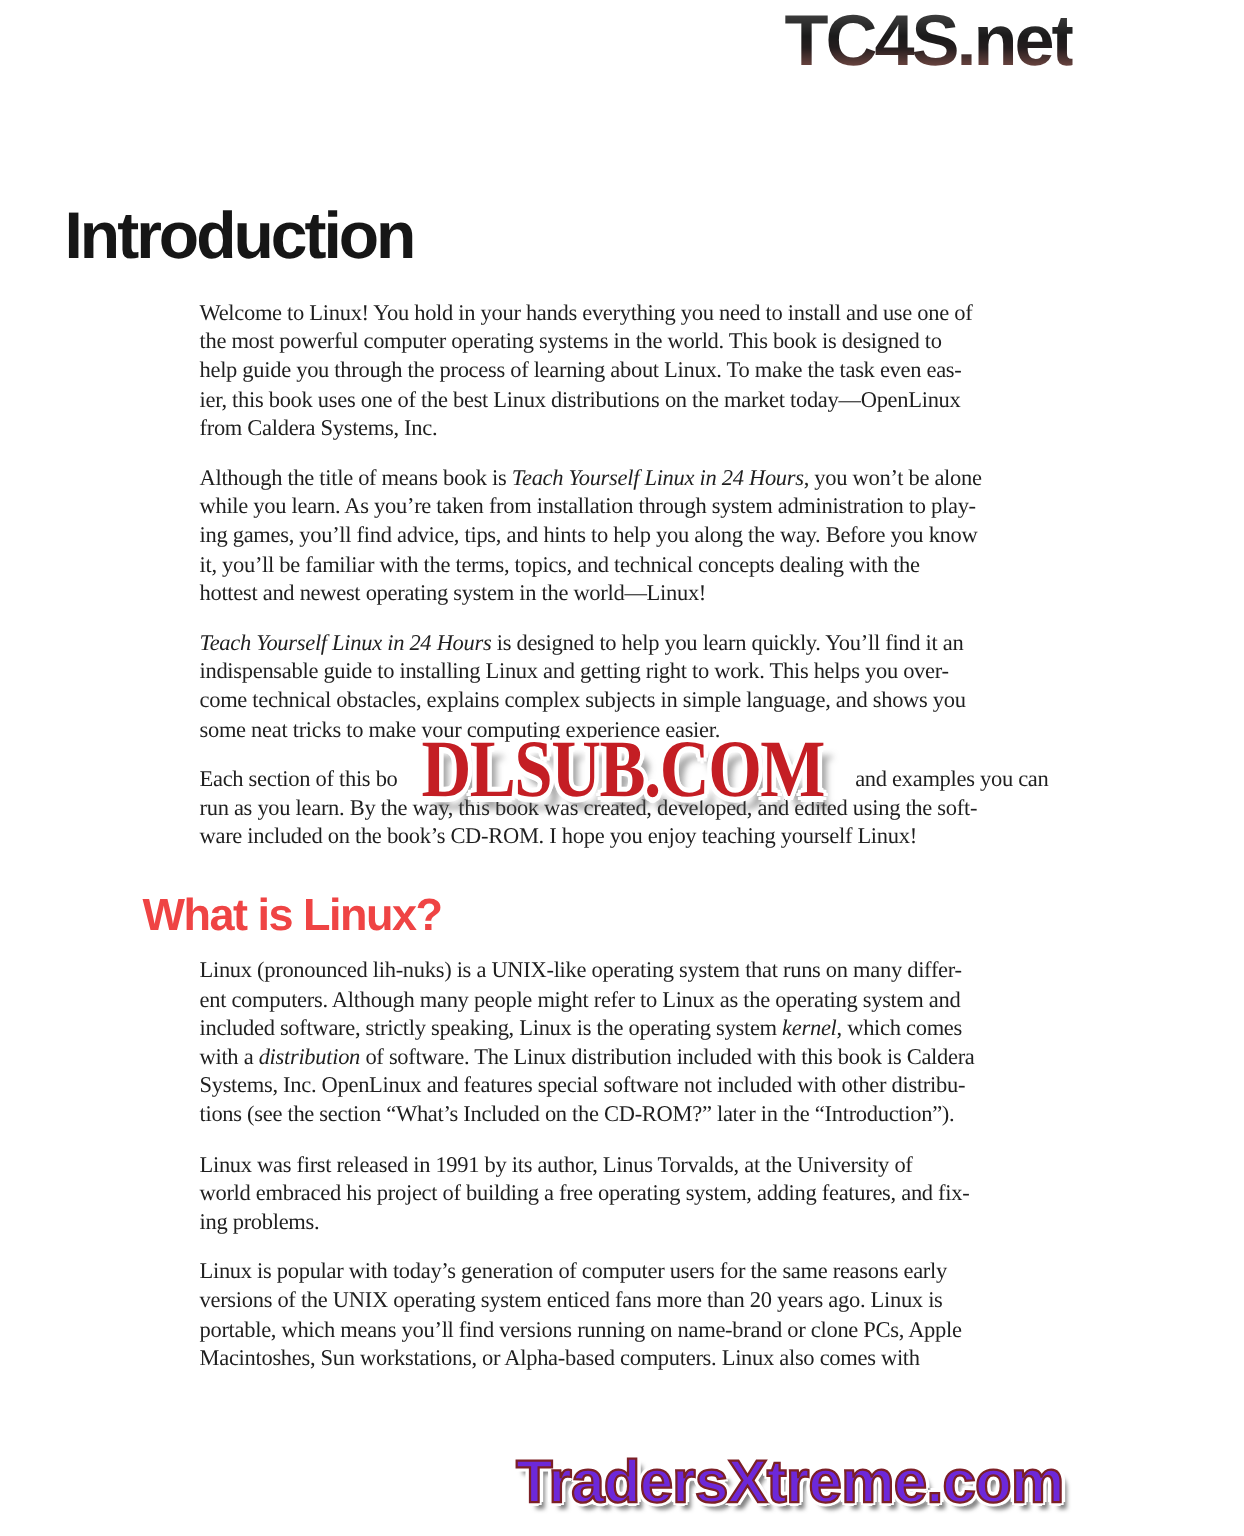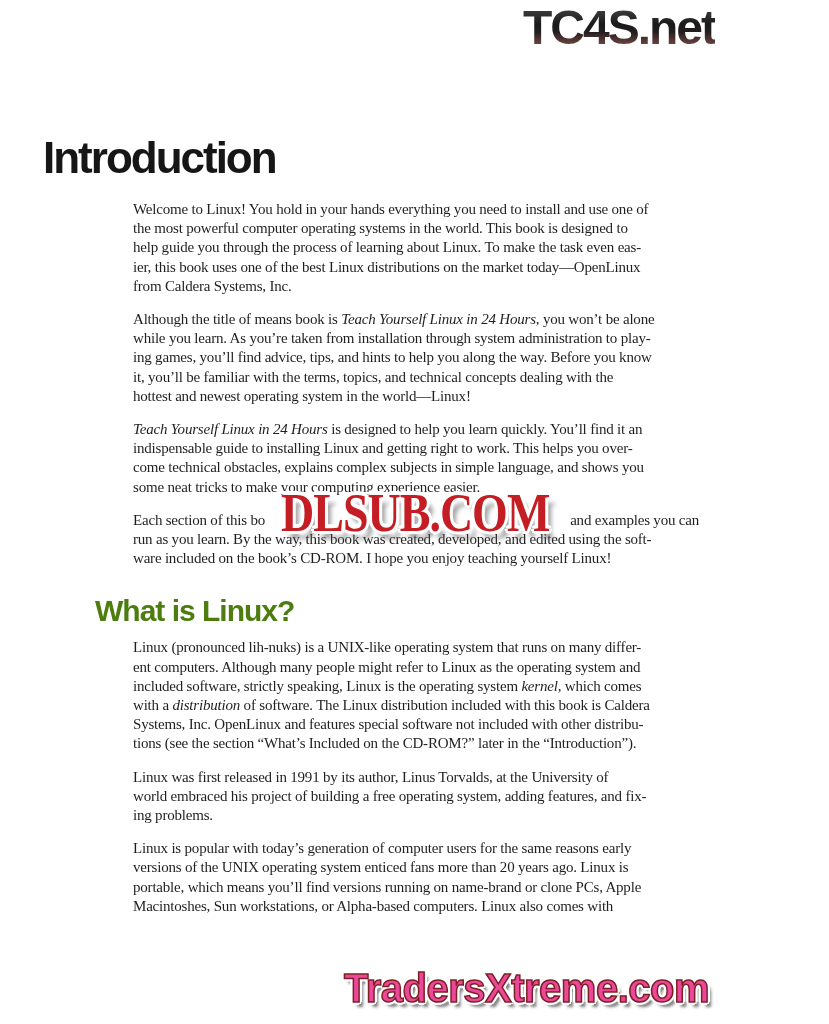--- a/index.html
+++ b/index.html
@@ -22,21 +22,21 @@
     letter-spacing: -2px;
     color: #161616;
     margin: 136px 0 20px 43px;
   }
   h2.doc-h2 {
     font-family: "Liberation Sans", sans-serif;
     font-weight: bold;
     font-size: 30px;
     line-height: 1.1;
     letter-spacing: -1px;
-    color: #4d7c0f;
+    color: #ef4444;
     margin: 26px 0 10px 95px;
   }
 
   
   .body-col {
     margin-left: 133px;
     width: 566px;
     font-size: 15px;
     line-height: 19.2px;
     letter-spacing: -0.2px;
@@ -90,21 +90,21 @@
   }
   .wm-bottom {
     position: absolute;
     top: 968px;
     right: 9px;
     font-family: "Liberation Sans", sans-serif;
     font-weight: bold;
     font-size: 40px;
     line-height: 1;
     letter-spacing: -0.5px;
-    color: #ec4899;
+    color: #6d28d9;
     -webkit-text-stroke: 1.5px #7c2026;
     text-shadow:
       -3px 0 0 #ffffff, 3px 0 0 #ffffff, 0 -3px 0 #ffffff, 0 3px 0 #ffffff,
       -2px -2px 0 #ffffff, 2px -2px 0 #ffffff, -2px 2px 0 #ffffff, 2px 2px 0 #ffffff,
       4px 5px 3px rgba(40, 40, 40, 0.6);
   }
 </style>
 </head>
 <body>
 

